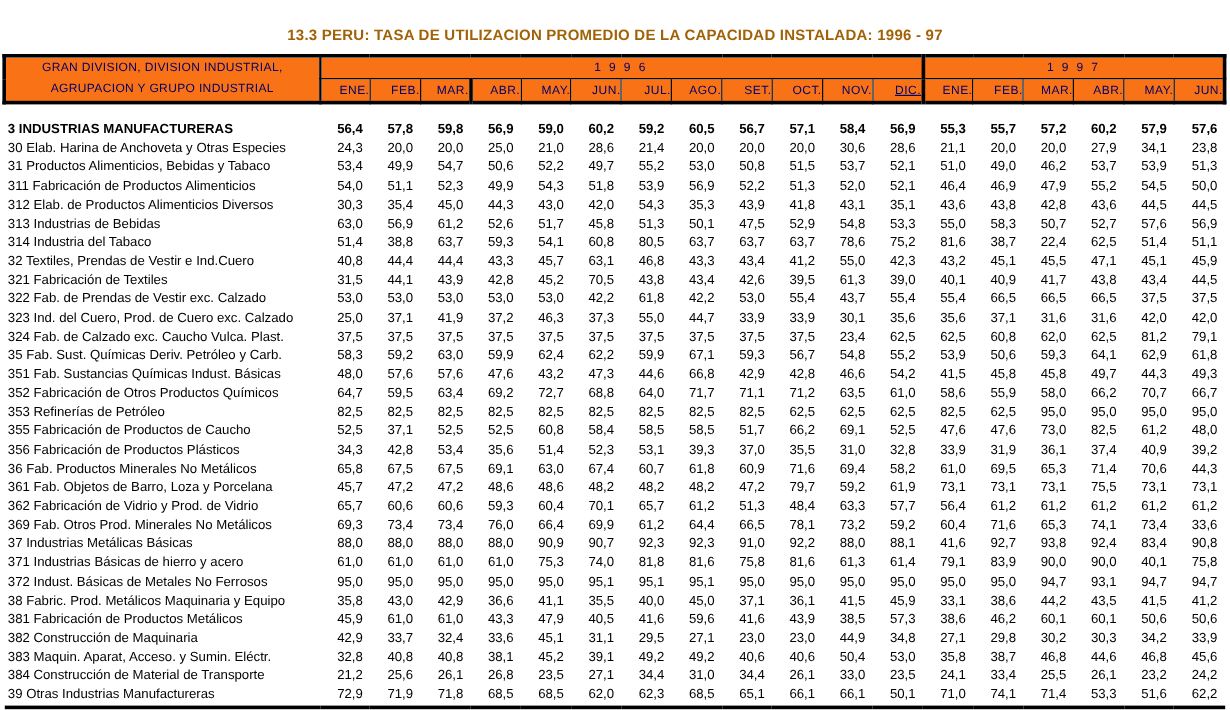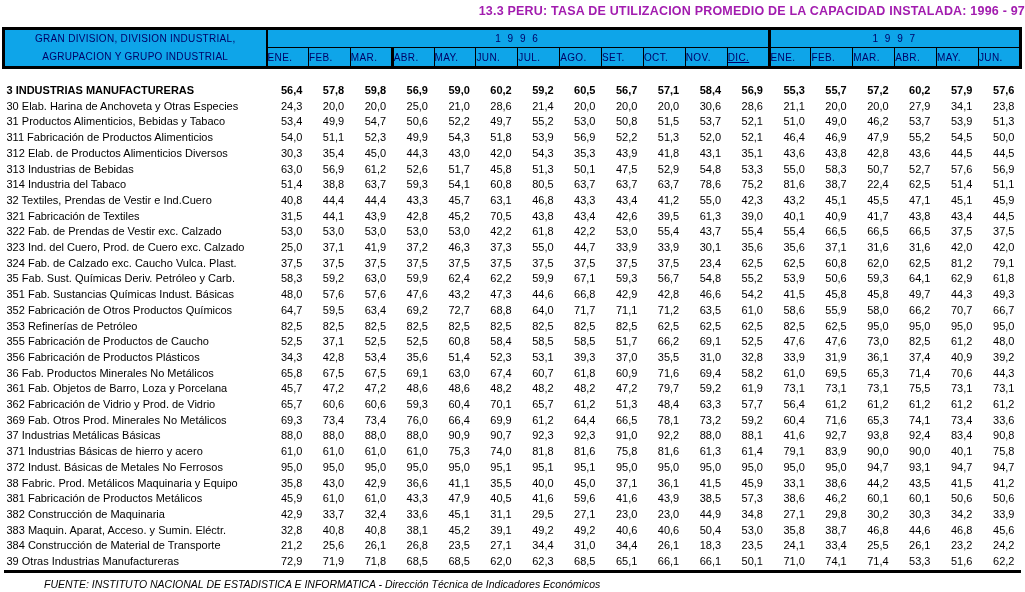--- a/index.html
+++ b/index.html
@@ -4,35 +4,35 @@
 <style>
   * { margin: 0; padding: 0; box-sizing: border-box; }
   html, body {
     width: 1025px; height: 592px;
     background: #ffffff;
     font-family: "Liberation Sans", "DejaVu Sans", sans-serif;
     color: #000000;
     overflow: hidden;
   }
   .page-title {
-    text-align: right;
+    text-align: center;
     font-size: 12.5px;
     font-weight: bold;
-    padding-top: 4px;
+    padding-top: 22px;
     letter-spacing: 0.2px;
-    color: #a21caf;
+    color: #a16207;
   }
   table.tbl {
     border-collapse: collapse;
     table-layout: fixed;
     width: 1020px;
     margin: 9px 0 0 2px;
   }
   thead th {
-    background: #0ea5e9;
+    background: #f97316;
     color: #000066;
     font-weight: normal;
     border: 1px solid #000000;
     overflow: hidden;
     white-space: nowrap;
   }
   thead { border: 3px solid #000000; }
   th.label-head {
     font-size: 10px;
     line-height: 18px;
@@ -42,21 +42,21 @@
   }
   th.year-head {
     font-size: 10px;
     height: 19px;
     letter-spacing: 2px;
     text-align: center;
   }
   th.month {
     font-size: 10px;
     height: 20px;
-    text-align: left;
+    text-align: right;
     letter-spacing: 0.4px;
   }
   th.q-div, td.q-div { border-left: 3px solid #000000 !important; }
   th.year-div { border-left: 3px solid #000000 !important; }
   tbody { border-bottom: 3px solid #000000; }
   tbody td {
     font-size: 11px;
     line-height: 15.7px;
     height: 15.7px;
     white-space: nowrap;
@@ -735,21 +735,21 @@
         <td class="val">21,2</td>
         <td class="val">25,6</td>
         <td class="val">26,1</td>
         <td class="val">26,8</td>
         <td class="val">23,5</td>
         <td class="val">27,1</td>
         <td class="val">34,4</td>
         <td class="val">31,0</td>
         <td class="val">34,4</td>
         <td class="val">26,1</td>
-        <td class="val">18,3</td>
+        <td class="val">33,0</td>
         <td class="val">23,5</td>
         <td class="val">24,1</td>
         <td class="val">33,4</td>
         <td class="val">25,5</td>
         <td class="val">26,1</td>
         <td class="val">23,2</td>
         <td class="val">24,2</td>
       </tr>
       <tr>
         <td class="label">39 Otras Industrias Manufactureras</td>

